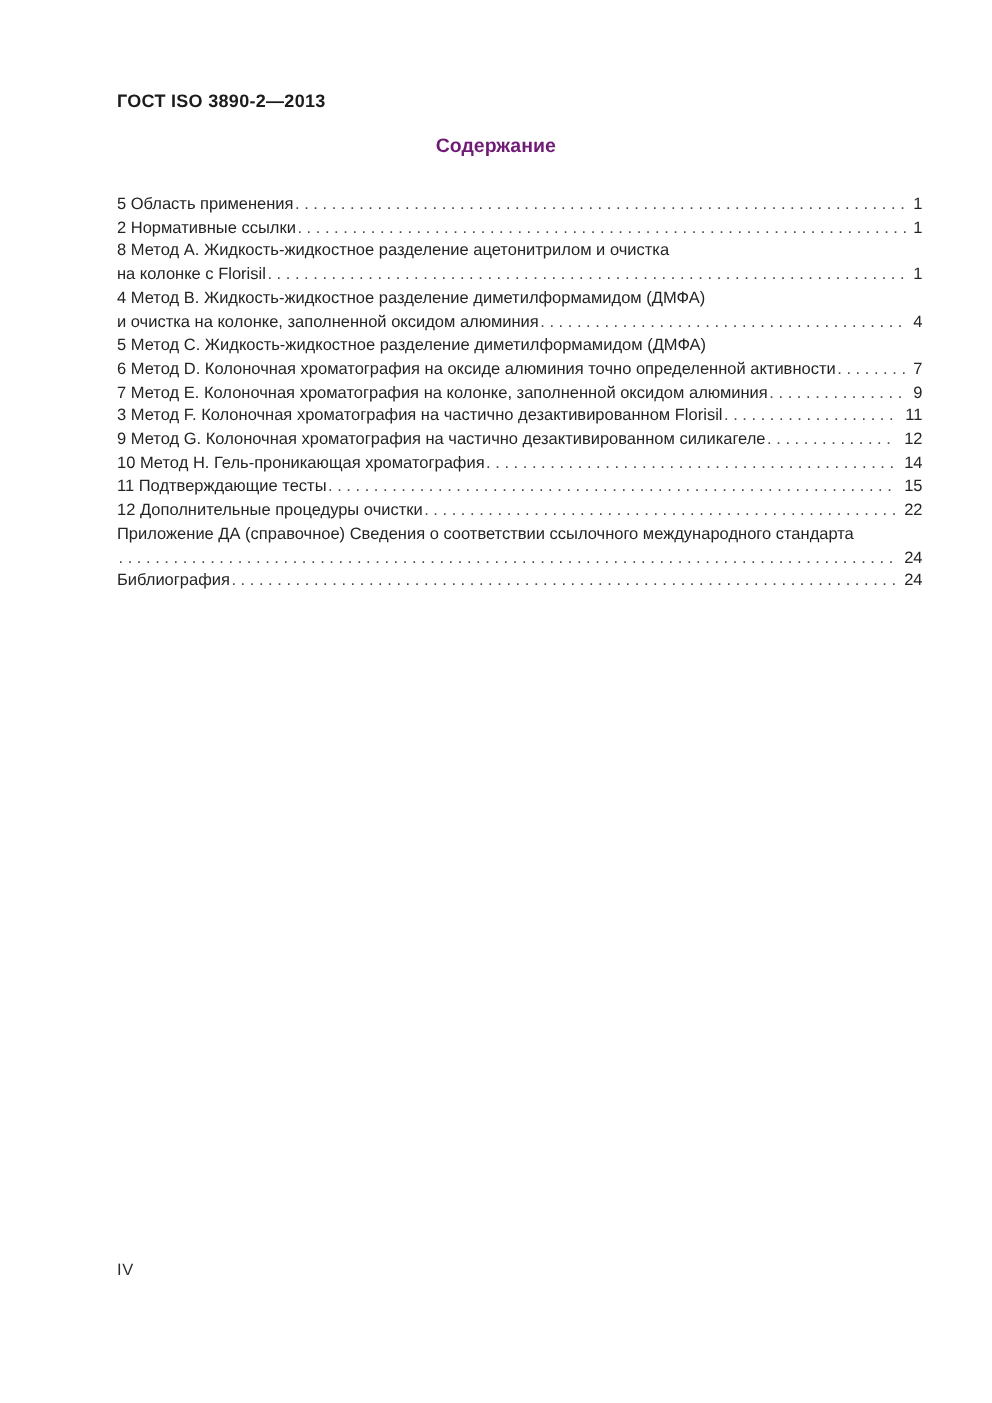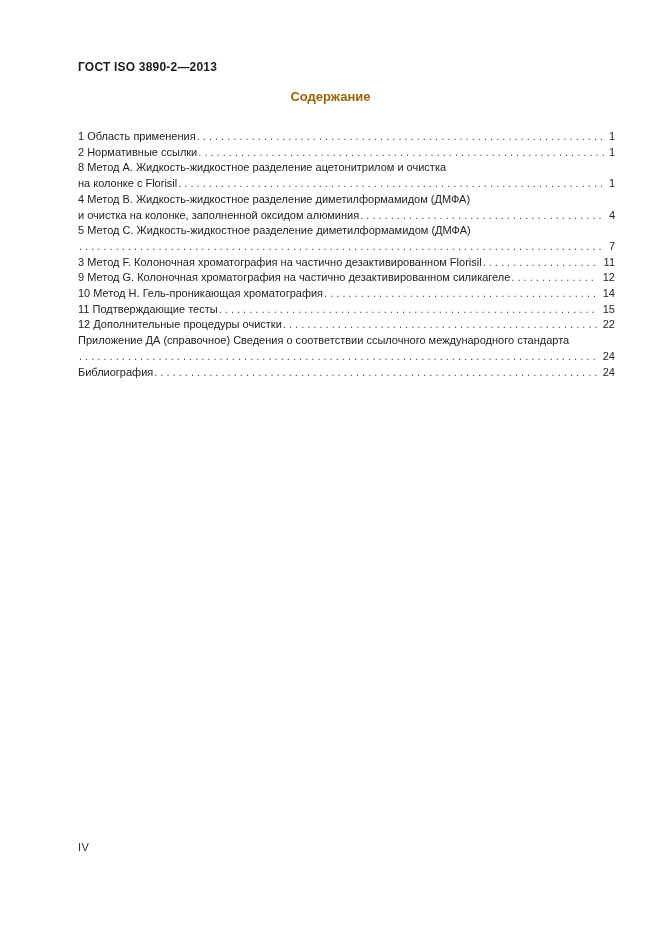--- a/index.html
+++ b/index.html
@@ -31,21 +31,21 @@
   }
   .doc-title {
     position: absolute;
     left: 0;
     right: 0;
     top: 89px;
     margin: 0;
     text-align: center;
     font-size: 13px;
     font-weight: bold;
-    color: #a16207;
+    color: #701a75;
   }
   .toc {
     position: absolute;
     left: 78px;
     top: 129px;
     width: 537px;
   }
   .toc-row {
     display: flex;
     align-items: baseline;
@@ -88,21 +88,21 @@
 </head>
 <body>
 
 <div class="page">
   <div class="doc-header">ГОСТ ISO 3890-2—2013</div>
 
   <h1 class="doc-title">Содержание</h1>
 
   <div class="toc" id="toc">
       <div class="toc-row">
-        <span class="toc-text">1 Область применения</span>
+        <span class="toc-text">5 Область применения</span>
         <span class="toc-leader"></span>
         <span class="toc-page">1</span>
       </div>
       <div class="toc-row">
         <span class="toc-text">2 Нормативные ссылки</span>
         <span class="toc-leader"></span>
         <span class="toc-page">1</span>
       </div>
       <div class="toc-row">
         <span class="toc-text">8 Метод A. Жидкость-жидкостное разделение ацетонитрилом и очистка</span>
@@ -117,22 +117,28 @@
       </div>
       <div class="toc-row">
         <span class="toc-text">и очистка на колонке, заполненной оксидом алюминия</span>
         <span class="toc-leader"></span>
         <span class="toc-page">4</span>
       </div>
       <div class="toc-row">
         <span class="toc-text">5 Метод C. Жидкость-жидкостное разделение диметилформамидом (ДМФА)</span>
       </div>
       <div class="toc-row">
+        <span class="toc-text">6 Метод D. Колоночная хроматография на оксиде алюминия точно определенной активности</span>
         <span class="toc-leader"></span>
         <span class="toc-page">7</span>
+      </div>
+      <div class="toc-row">
+        <span class="toc-text">7 Метод E. Колоночная хроматография на колонке, заполненной оксидом алюминия</span>
+        <span class="toc-leader"></span>
+        <span class="toc-page">9</span>
       </div>
       <div class="toc-row">
         <span class="toc-text">3 Метод F. Колоночная хроматография на частично дезактивированном Florisil</span>
         <span class="toc-leader"></span>
         <span class="toc-page">11</span>
       </div>
       <div class="toc-row">
         <span class="toc-text">9 Метод G. Колоночная хроматография на частично дезактивированном силикагеле</span>
         <span class="toc-leader"></span>
         <span class="toc-page">12</span>

